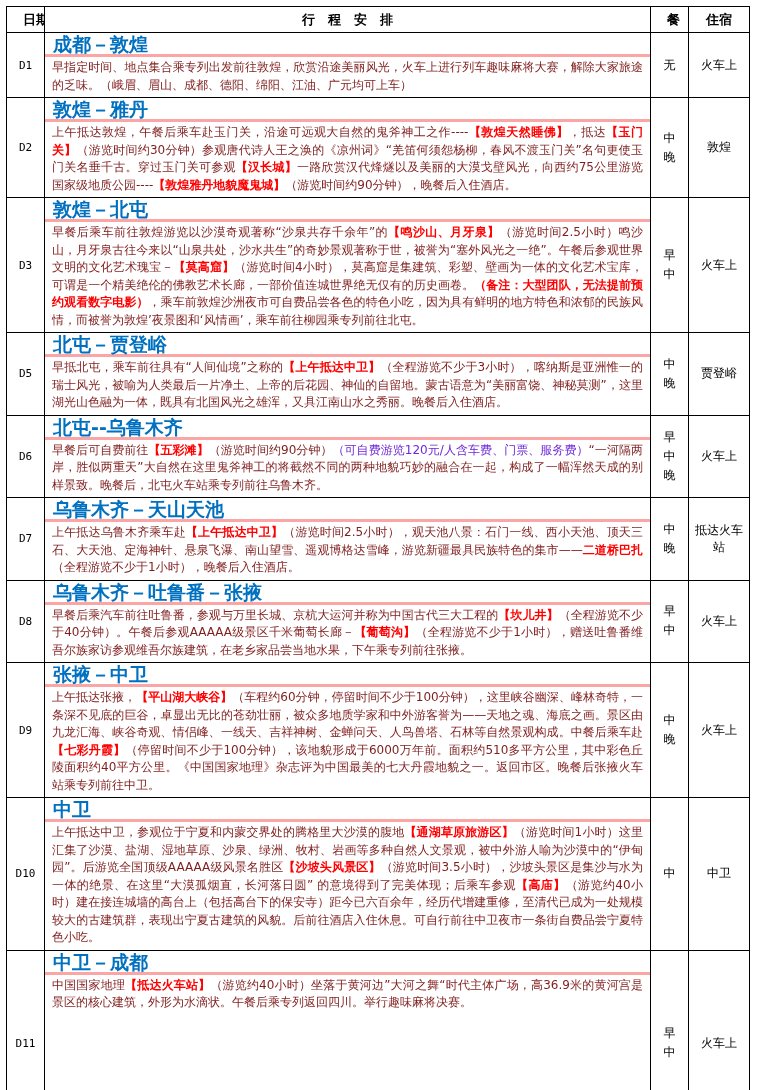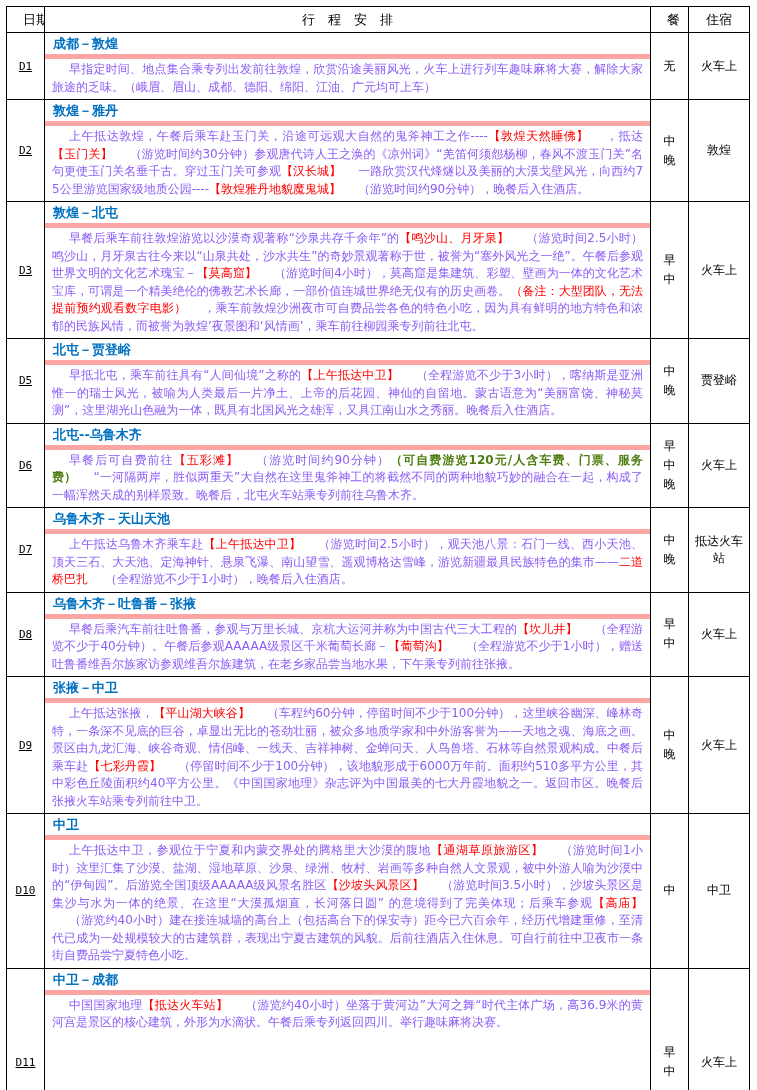--- a/index.html
+++ b/index.html
@@ -13,56 +13,55 @@
     border-collapse: collapse;
     width: 743px;
     table-layout: fixed;
     border: 1px solid #000;
     border-bottom: 2px solid #000;
   }
   th, td { border: 1px solid #000; }
   thead th {
     height: 23px;
     font-size: 13px;
-    font-weight: normal;
+    font-weight: bold;
     padding: 1px 16px;
     text-align: center;
     overflow: hidden;
     white-space: nowrap;
   }
   col.col-date { width: 38px; }
   col.col-itin { width: 606px; }
   col.col-meal { width: 38px; }
   col.col-lodg { width: 61px; }
   td.c-date {
     text-align: center;
     vertical-align: middle;
     font-family: "DejaVu Sans Mono", monospace;
     font-size: 11px;
-    text-decoration: underline;
   }
   td.c-itin { vertical-align: top; padding: 0; }
   .route-title {
     color: var(--title-blue, #0070C0);
     font-weight: bold;
-    font-size: 13px;
+    font-size: 19px;
     line-height: 16px;
     padding: 3px 8px 2px 8px;
-    border-bottom: 5px solid #fca5a5;
+    border-bottom: 3px solid #fca5a5;
   }
   .day-body {
     font-size: 12px;
     line-height: 17.5px;
     padding: 2px 7px 3px 7px;
     text-align: justify;
     word-break: break-all;
   }
-  .seg-n { color: #8b5cf6; margin-left: 17px; }
-  .seg-r { color: var(--highlight-red, #FF0000); font-weight: normal; }
-  .seg-b { color: #4d7c0f; font-weight: bold; }
+  .seg-n { color: #7f1d1d; }
+  .seg-r { color: var(--highlight-red, #FF0000); font-weight: bold; }
+  .seg-b { color: #6d28d9; font-weight: normal; }
   td.c-meal, td.c-lodg {
     text-align: center;
     vertical-align: middle;
     font-size: 12px;
   }
   td.c-meal div { line-height: 19px; }
   
   tbody tr:nth-child(10) .day-body { min-height: 156px; }
 </style>
 </head>

